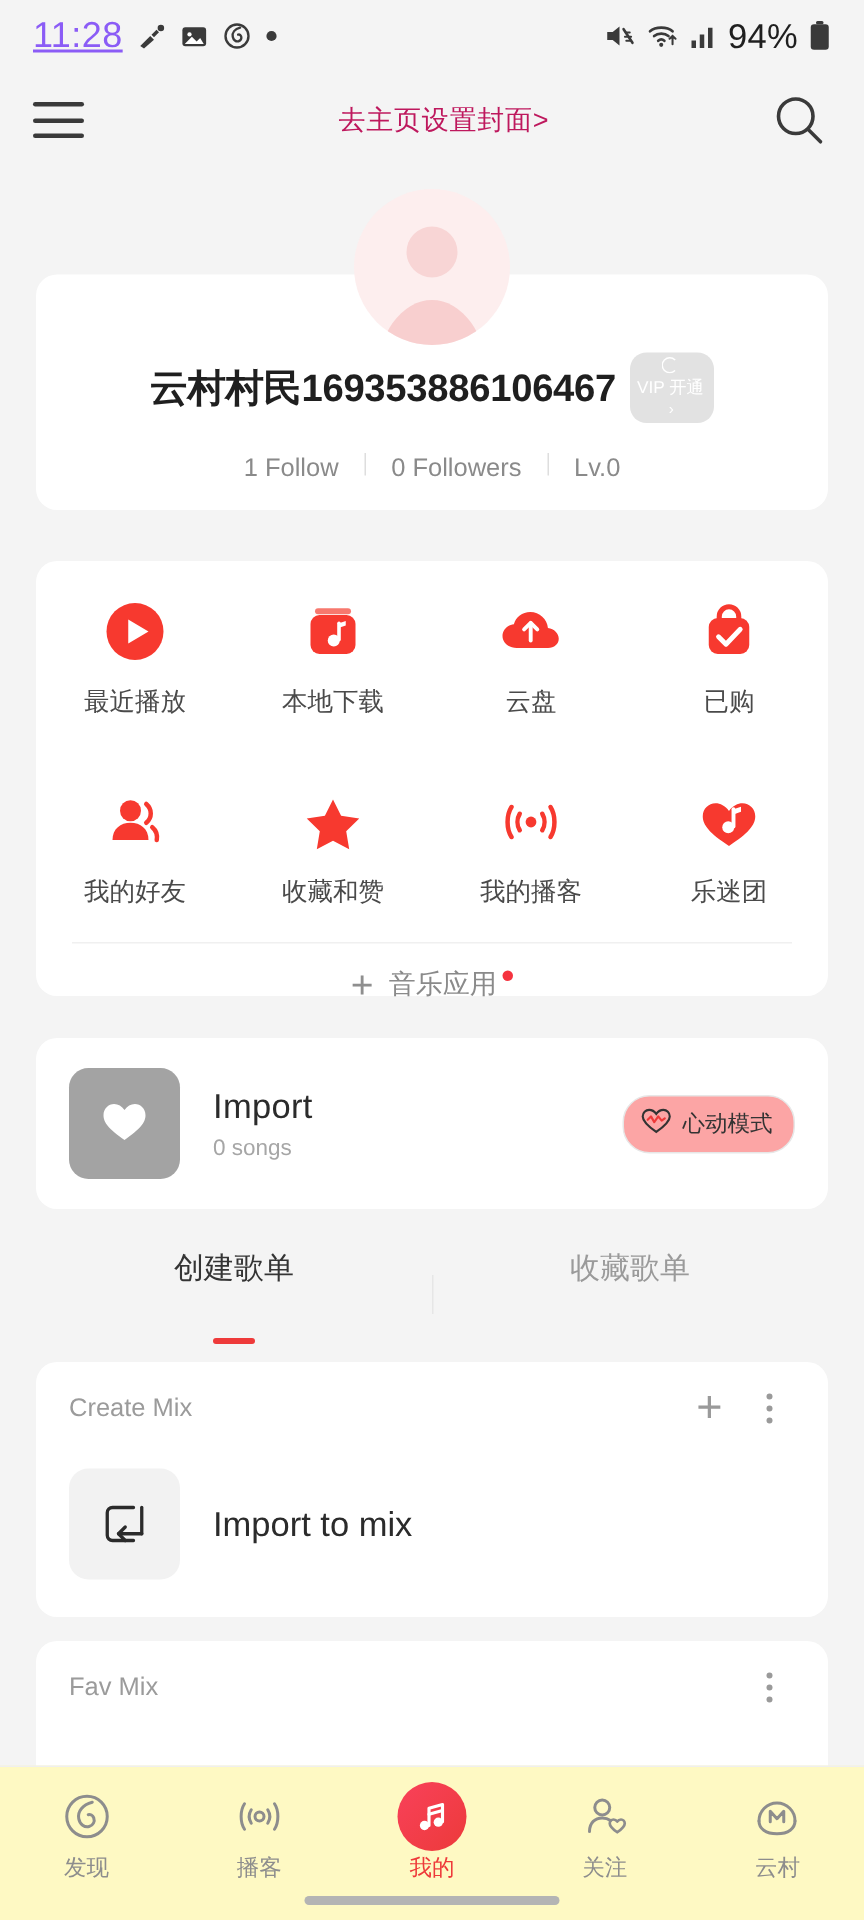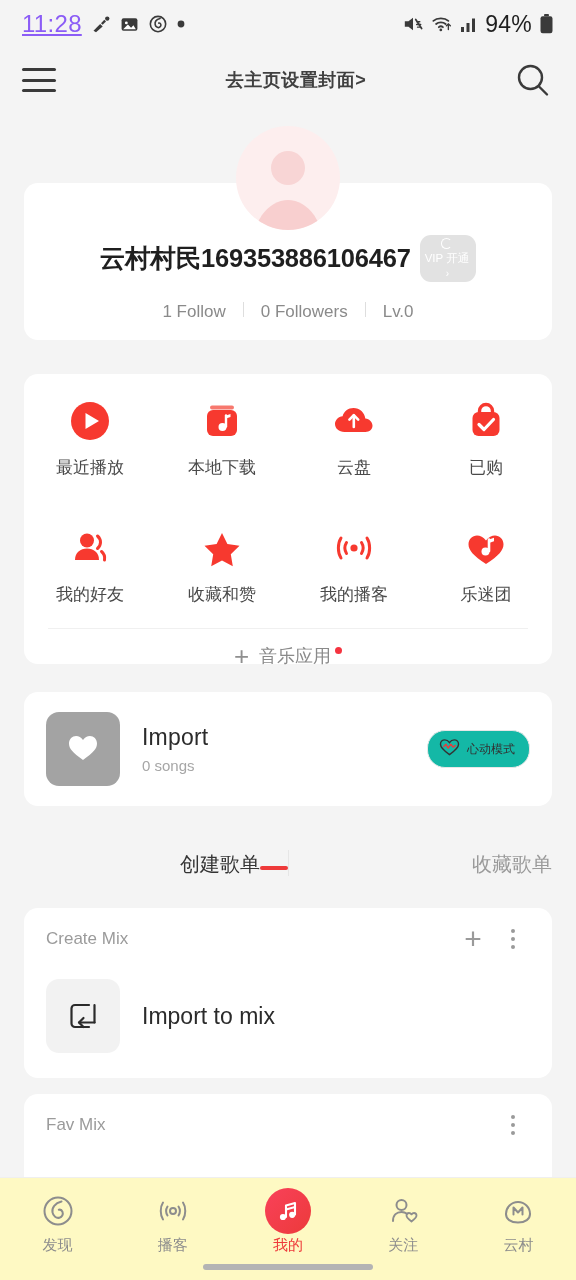--- a/index.html
+++ b/index.html
@@ -25,21 +25,21 @@
 
   
   .topbar {
     position: absolute; top: 48px; left: 0; width: 576px; height: 64px;
     display: flex; align-items: center; padding: 0 22px;
   }
   .hamburger { width: 34px; height: 24px; display: flex; flex-direction: column; justify-content: space-between; cursor: pointer; }
   .hamburger i { display: block; height: 3px; background: #3a3a3a; border-radius: 2px; }
   .topbar-title {
     position: absolute; left: 16px; right: 0; text-align: center;
-    font-size: 18px; color: #404040; letter-spacing: .5px; pointer-events: none; font-weight: bold;
+    font-size: 18px; color: #be185d; letter-spacing: .5px; pointer-events: none;
   }
   .search-btn { margin-left: auto; width: 42px; height: 42px; display: flex; align-items: center; justify-content: center; cursor: pointer; }
 
   
   .avatar {
     position: absolute; top: 126px; left: 50%; transform: translateX(-50%);
     width: 104px; height: 104px; border-radius: 50%;
     background: #fdeeee; overflow: hidden; z-index: 3;
   }
   .avatar .head { position: absolute; top: 25px; left: 50%; transform: translateX(-50%);
@@ -79,26 +79,26 @@
 
   
   #music-card { top: 692px; height: 114px; display: flex; align-items: center; padding: 0 22px; }
   .mc-thumb { width: 74px; height: 74px; border-radius: 13px; background: #a3a3a3; display: flex; align-items: center; justify-content: center; flex: none; }
   .mc-meta { margin-left: 22px; flex: 1; }
   .mc-title { font-size: 23px; color: #2b2b2b; letter-spacing: .2px; }
   .mc-sub { font-size: 15px; color: #a6a6a6; margin-top: 6px; }
   .heart-btn {
     display: inline-flex; align-items: center; gap: 7px;
     border: 1px solid #e7e7e7; border-radius: 18px; padding: 7px 14px 7px 11px;
-    font-size: 12px; color: #333; cursor: pointer; background: #14b8a6; white-space: nowrap; justify-content: flex-end;
+    font-size: 15px; color: #333; cursor: pointer; background: #fca5a5; white-space: nowrap; justify-content: flex-end;
   }
 
   
   .tabs { position: absolute; top: 832px; left: 24px; width: 528px; height: 64px; display: flex; }
-  .tab { flex: 1; display: flex; align-items: center; justify-content: flex-end; cursor: pointer; position: relative; }
+  .tab { flex: 1; display: flex; flex-direction: column; align-items: center; justify-content: space-between; cursor: pointer; position: relative; }
   .tab .t-lbl { font-size: 20px; color: #9a9a9a; }
   .tab.active .t-lbl { color: #343434; }
   .tab .t-underline { width: 28px; height: 4px; border-radius: 2px; background: #ee3a3a; margin-top: 8px; }
   .tab-sep { position: absolute; left: 50%; top: 18px; width: 1px; height: 26px; background: #e6e6e6; }
 
   
   #create-mix-card { top: 908px; height: 170px; }
   .pl-head { display: flex; align-items: center; height: 62px; padding: 0 22px; }
   .pl-title { font-size: 17px; color: #9b9b9b; flex: 1; }
   .pl-plus { width: 38px; height: 38px; display: flex; align-items: center; justify-content: center; font-size: 30px; color: #9a9a9a; font-weight: 300; cursor: pointer; }

